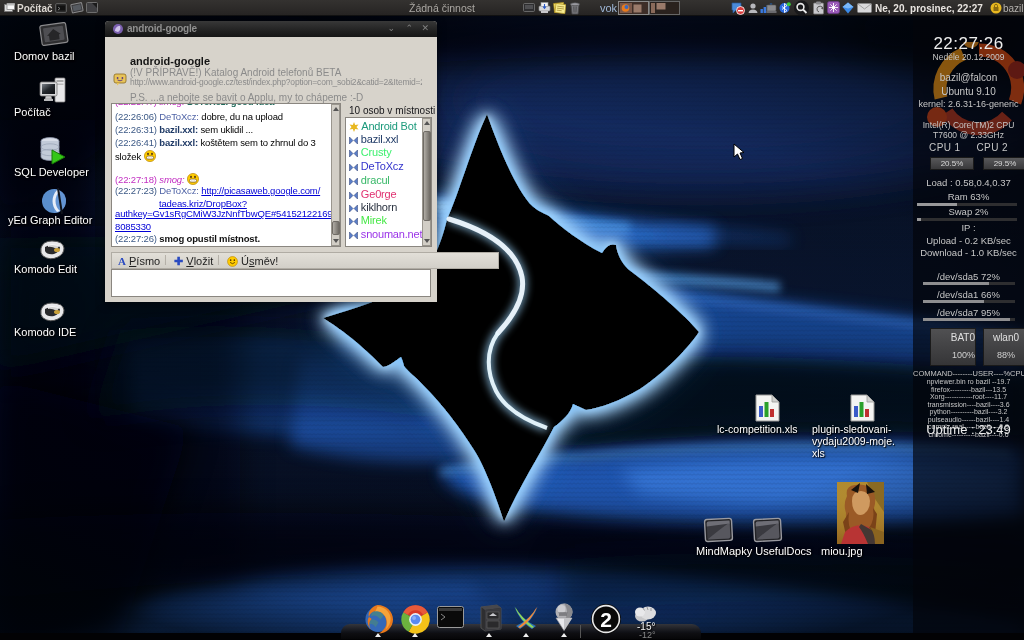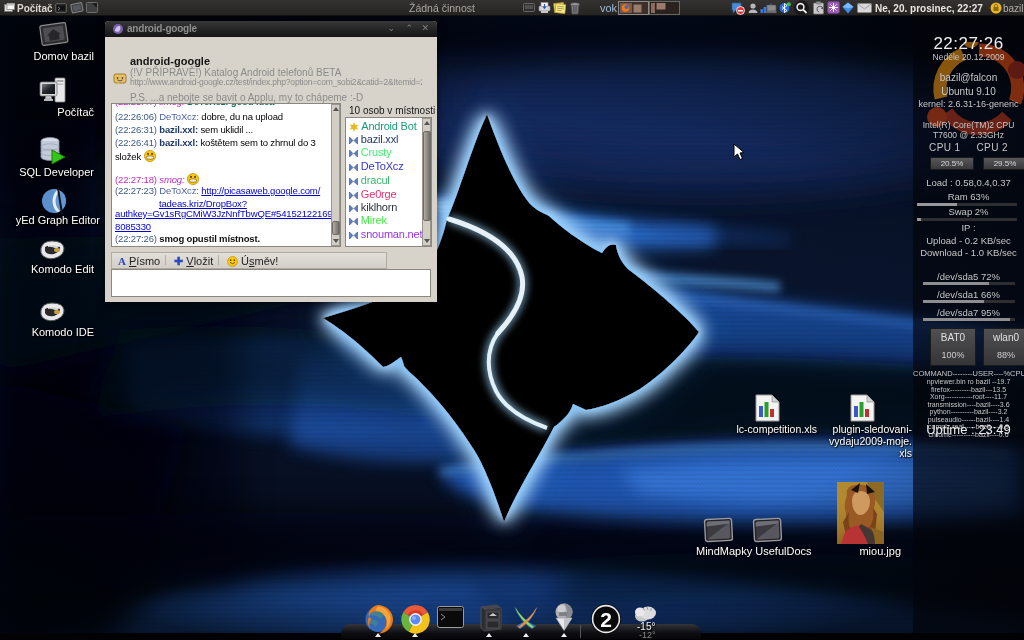--- a/index.html
+++ b/index.html
@@ -1,42 +1,42 @@
 <!DOCTYPE html>
 <html><head><meta charset="utf-8">
 <style>
 html,body{margin:0;padding:0;}
 #screen{position:relative;width:1024px;height:640px;overflow:hidden;background:#071227;font-family:"Liberation Sans",sans-serif;}
 .abs{position:absolute;}
 
 #panel{position:absolute;left:0;top:0;width:1024px;height:16px;background:linear-gradient(#343230,#262423);border-bottom:1px solid #111;box-sizing:border-box;font-size:11px;color:#c8c4c0;z-index:30;}
 #panel .txt{position:absolute;top:1px;line-height:14px;white-space:nowrap;}
 
-.dlabel{position:absolute;color:#fff;font-size:11px;text-align:right;text-shadow:1px 1px 1px #000,0 0 3px #000;white-space:nowrap;z-index:5;}
+.dlabel{position:absolute;color:#fff;font-size:11px;text-align:left;text-shadow:1px 1px 1px #000,0 0 3px #000;white-space:nowrap;z-index:5;}
 
 #win{position:absolute;left:105px;top:21px;width:332px;height:281px;background:#d7d3cb;border-radius:4px 4px 0 0;box-shadow:0 2px 8px rgba(0,0,0,0.55);z-index:20;font-size:11px;}
 #win .tbar{position:absolute;left:0;top:0;width:100%;height:16px;background:linear-gradient(#383838,#222 60%,#161616);border-radius:4px 4px 0 0;}
 #win .tbar .ttl{position:absolute;left:22px;top:2px;color:#8f8f8f;font-weight:bold;font-size:10px;letter-spacing:-0.2px;}
 #win .tbar .wbtn{position:absolute;top:2px;color:#808080;font-size:9px;}
 #win .mbar{position:absolute;left:0;top:16px;width:100%;height:15px;background:#1d1d1d;color:#cfcfcf;}
 #win .mbar span{position:absolute;top:1px;}
 #win .gray{color:#8b8b8b;font-size:10px;}
 #chatbox{position:absolute;left:6px;top:82px;width:230px;height:144px;background:#fff;border:1px solid #8a8680;box-sizing:border-box;overflow:hidden;font-size:9.5px;letter-spacing:-0.15px;}
 #chatbox .ln{position:absolute;left:3px;white-space:nowrap;}
 .ts{color:#3d5a86;}
 .nick{color:#4f63a6;}
 .bnick{color:#1f3a66;font-weight:bold;}
 .smog{color:#c22ec2;}
 .lnk{color:#0000d6;text-decoration:underline;}
 #ulist{position:absolute;left:240px;top:96px;width:87px;height:130px;background:#fff;border:1px solid #8a8680;box-sizing:border-box;overflow:hidden;font-size:11px;letter-spacing:-0.2px;}
 #ulist .ur{position:absolute;left:3px;white-space:nowrap;}
 .sbar{position:absolute;background:#d2cec6;border:1px solid #9a968e;box-sizing:border-box;}
 .sthumb{position:absolute;background:linear-gradient(90deg,#8a868077,#6e6a64);border:1px solid #706c66;border-radius:2px;box-sizing:border-box;}
 .sarr{position:absolute;width:0;height:0;border-left:3px solid transparent;border-right:3px solid transparent;}
-#toolbar{position:absolute;left:6px;top:231px;width:276px;height:17px;background:linear-gradient(#e2dfd8,#d2cfc8);border:1px solid #b0aca4;box-sizing:border-box;color:#222;}
+#toolbar{position:absolute;left:6px;top:231px;width:388px;height:17px;background:linear-gradient(#e2dfd8,#d2cfc8);border:1px solid #b0aca4;box-sizing:border-box;color:#222;}
 #inputbox{position:absolute;left:6px;top:248px;width:320px;height:28px;background:#fff;border:1px solid #8a8680;box-sizing:border-box;}
 .emo{display:inline-block;vertical-align:-2px;}
 .ck{position:absolute;left:0;width:111px;text-align:center;white-space:nowrap;}
 
 #dockbar{position:absolute;left:341px;top:624px;width:360px;height:15px;background:linear-gradient(#36363a,#101014 55%,#060608);border-radius:9px 9px 0 0;opacity:.95;z-index:10;}
 #bottomstrip{position:absolute;left:0;top:633px;width:1024px;height:7px;background:#020204;z-index:9;}
 .dtri{position:absolute;width:0;height:0;border-left:3.5px solid transparent;border-right:3.5px solid transparent;border-bottom:4.5px solid #f0f0f0;z-index:12;}
 </style></head>
 <body>
 <div id="screen">
@@ -179,21 +179,21 @@
     <div class="ck" style="top:231px;font-size:9.5px;">Download - 1.0 KB/sec</div>
     <div class="ck" style="top:255px;font-size:9.5px;">/dev/sda5 72%</div>
     <div style="position:absolute;left:10px;top:266px;width:92px;height:3px;background:#2e2e30;"></div>
     <div style="position:absolute;left:10px;top:266px;width:66px;height:3px;background:#8e8e90;"></div>
     <div class="ck" style="top:273px;font-size:9.5px;">/dev/sda1 66%</div>
     <div style="position:absolute;left:10px;top:284px;width:92px;height:3px;background:#2e2e30;"></div>
     <div style="position:absolute;left:10px;top:284px;width:61px;height:3px;background:#8e8e90;"></div>
     <div class="ck" style="top:291px;font-size:9.5px;">/dev/sda7 95%</div>
     <div style="position:absolute;left:10px;top:302px;width:92px;height:3px;background:#2e2e30;"></div>
     <div style="position:absolute;left:10px;top:302px;width:87px;height:3px;background:#8e8e90;"></div>
-    <div style="position:absolute;left:17px;top:312px;width:44px;height:36px;background:linear-gradient(#505052,#353537);border:1px solid #1a1a1a;text-align:center;">
+    <div style="position:absolute;left:17px;top:312px;width:44px;height:36px;background:linear-gradient(#505052,#353537);border:1px solid #1a1a1a;text-align:right;">
       <div style="font-size:10px;color:#e0e0e0;margin-top:3px;">BAT0</div>
       <div style="font-size:9px;color:#d0d0d0;margin-top:7px;">100%</div>
     </div>
     <div style="position:absolute;left:70px;top:312px;width:44px;height:36px;background:linear-gradient(#505052,#353537);border:1px solid #1a1a1a;text-align:center;">
       <div style="font-size:10px;color:#e0e0e0;margin-top:3px;">wlan0</div>
       <div style="font-size:9px;color:#d0d0d0;margin-top:7px;">88%</div>
     </div>
     <div class="ck" style="top:353px;font-size:7.5px;">COMMAND--------USER----%CPU</div>
     <div class="ck" style="top:362px;font-size:7px;">npviewer.bin ro bazil --19.7</div>
     <div class="ck" style="top:369.5px;font-size:7px;">firefox---------bazil---13.5</div>

